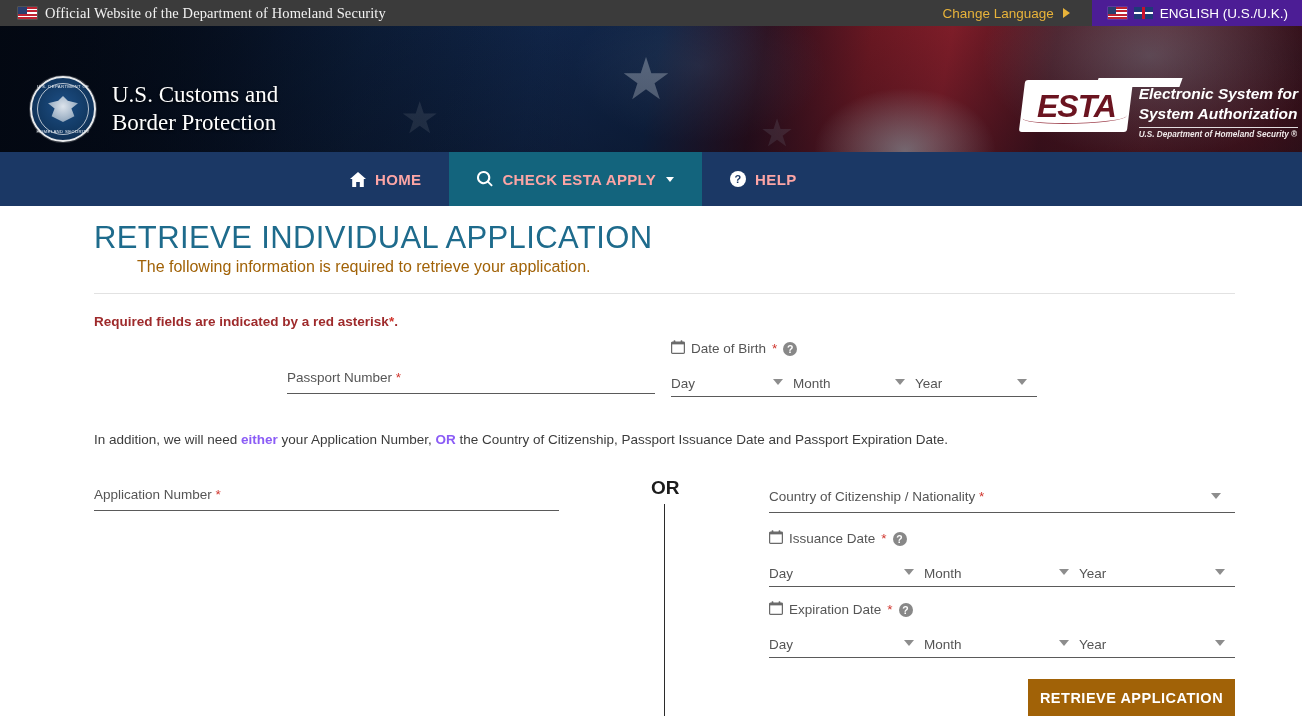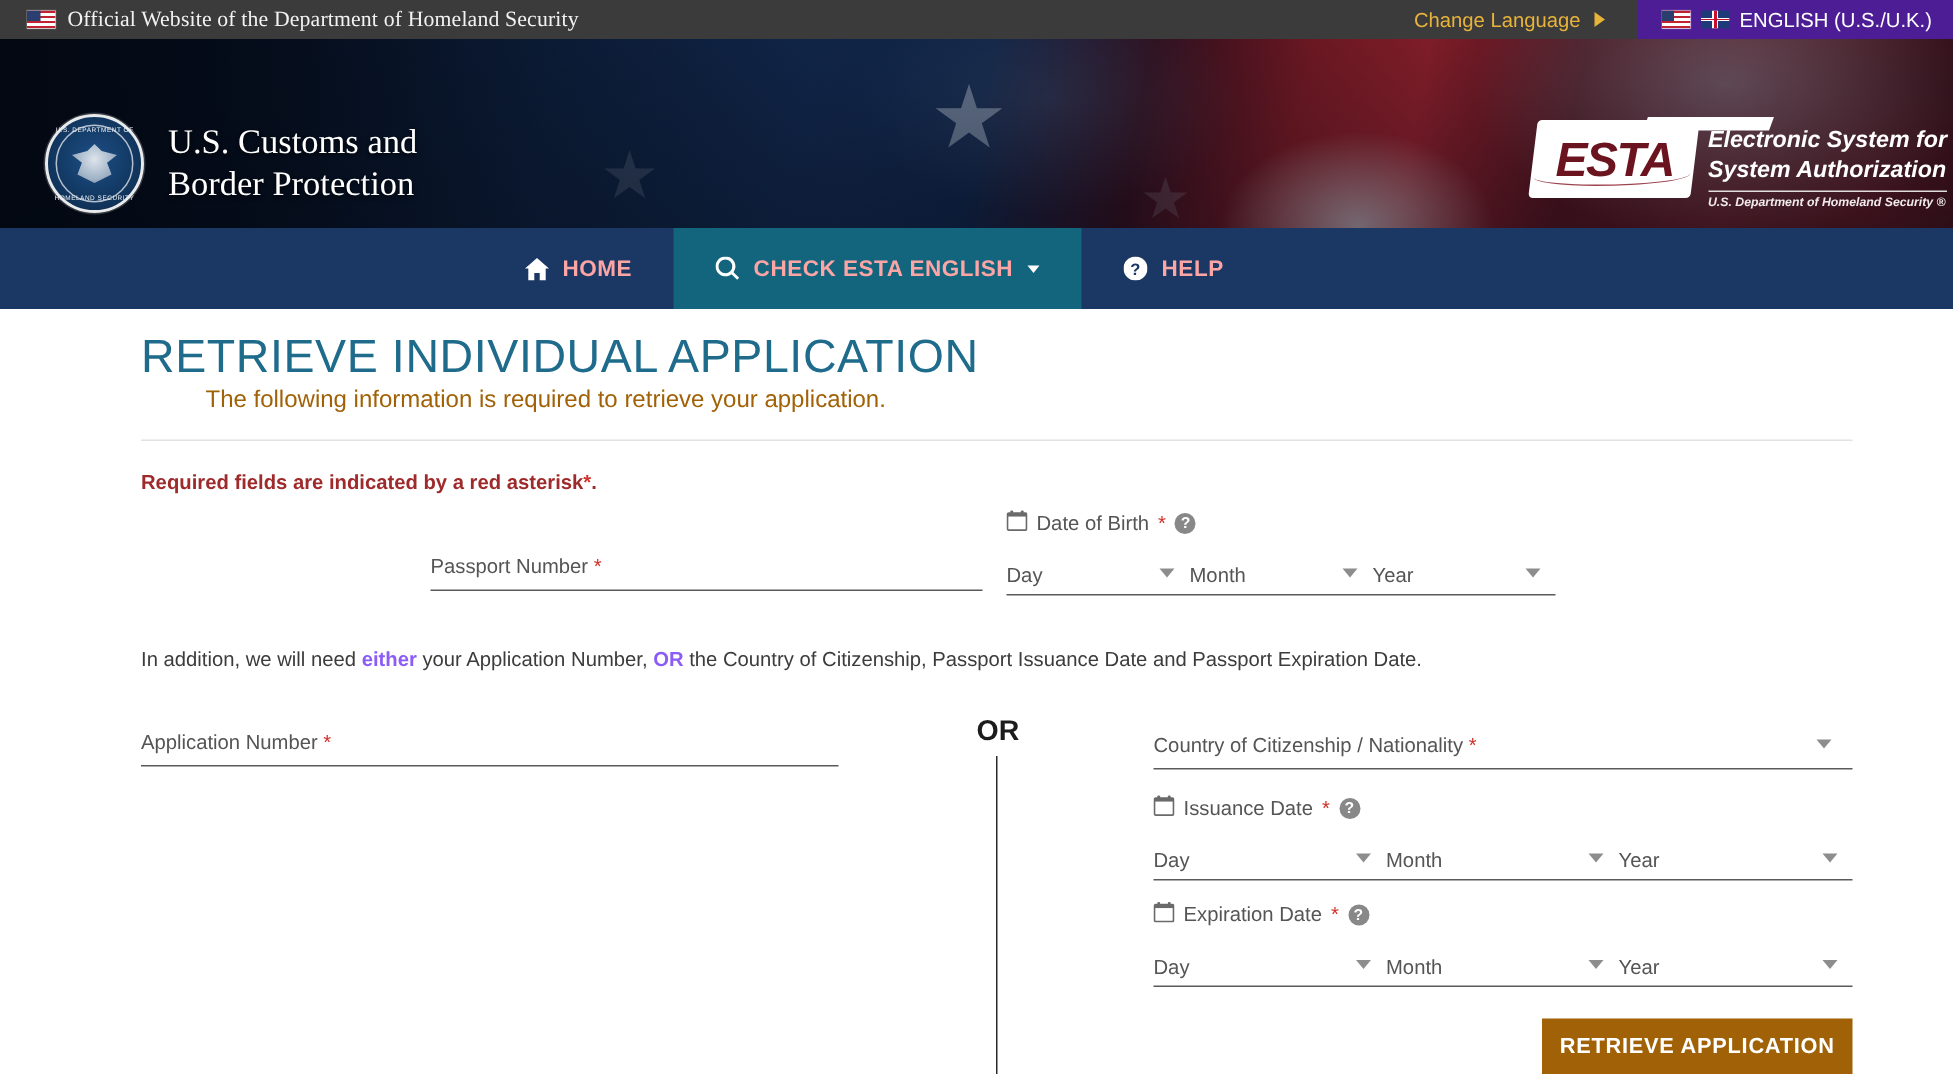--- a/index.html
+++ b/index.html
@@ -372,21 +372,21 @@
     <span>HOME</span>
   </div>
 
 
   <div class="nav-item active">
     <span class="nav-ico">
       <svg width="16" height="16" viewBox="0 0 16 16">
           <path fill="#fff" d="M6.6 0a6.6 6.6 0 104.06 11.8l3.77 3.77 1.34-1.34-3.77-3.77A6.6 6.6 0 006.6 0zm0 2a4.6 4.6 0 110 9.2 4.6 4.6 0 010-9.2z"></path>
         </svg>
     </span>
-    <span>CHECK ESTA ENGLISH</span>
+    <span>CHECK ESTA APPLY</span>
     <span class="caret"></span>
   </div>
 
   <div class="nav-item">
     <span class="nav-ico">
       <svg width="16" height="16" viewBox="0 0 16 16">
         <circle cx="8" cy="8" r="8" fill="#fff"></circle>
         <text x="8" y="12" font-size="11" font-weight="bold" text-anchor="middle" fill="#1b3865" font-family="Liberation Sans">?</text>
       </svg>
     </span>

